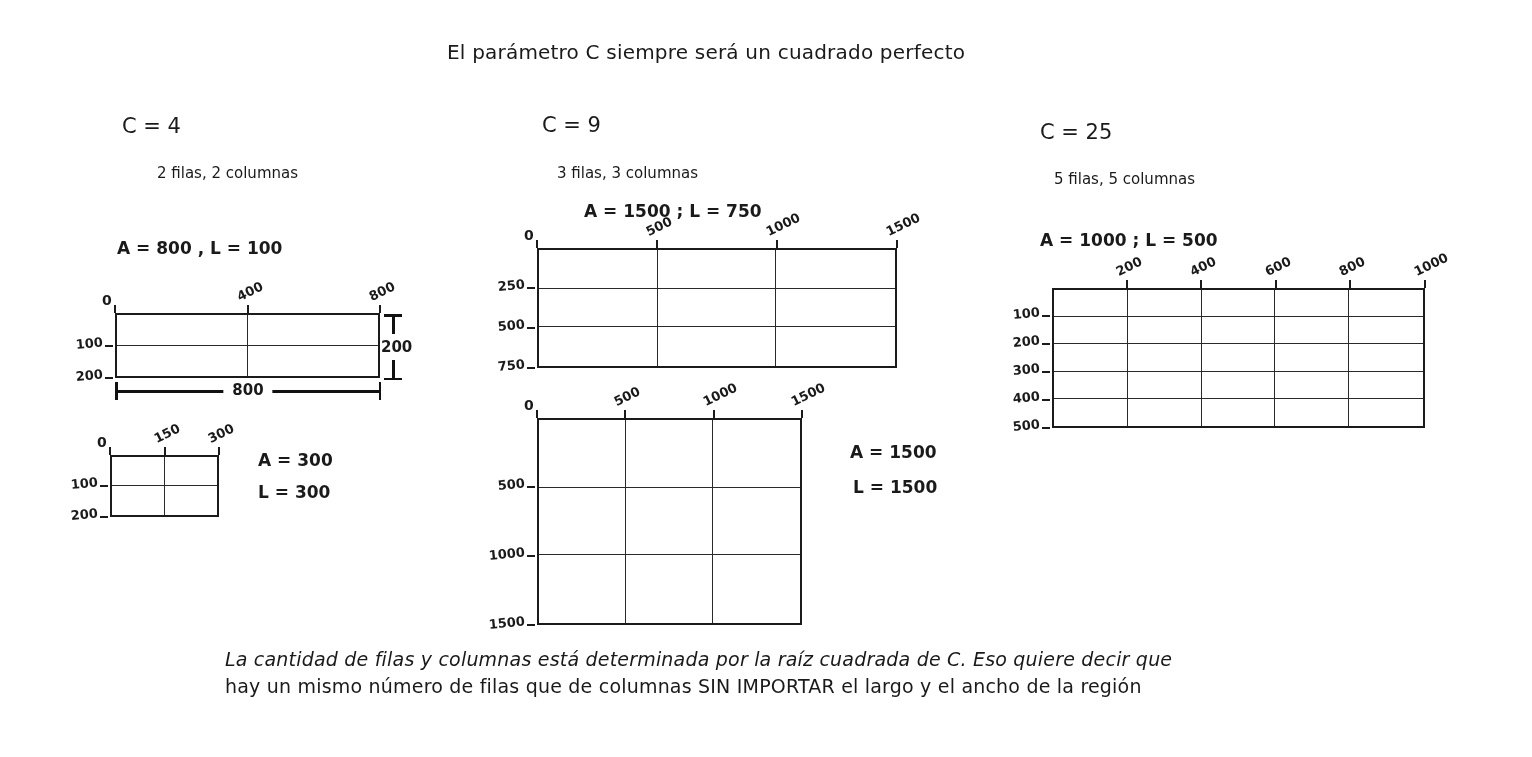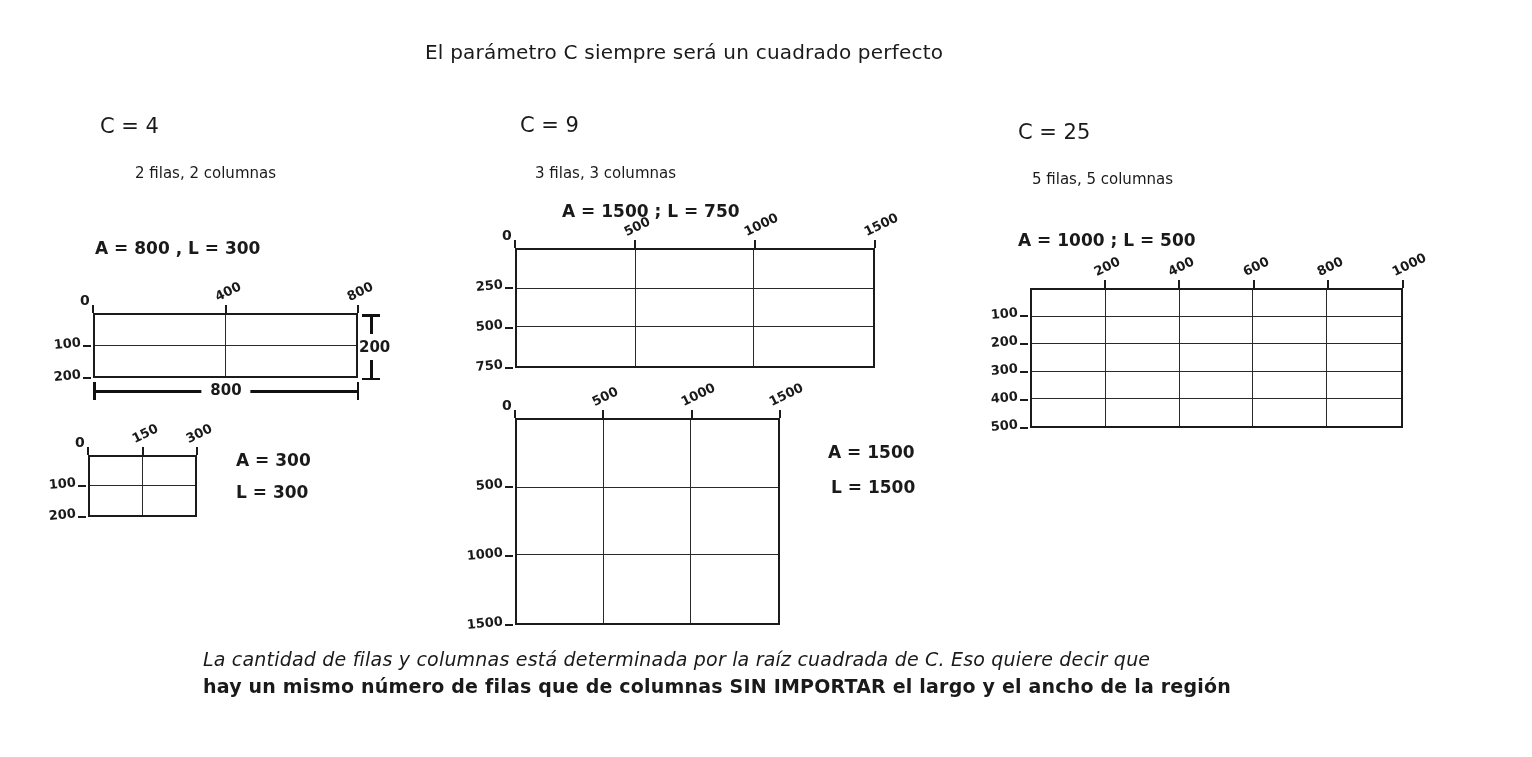--- a/index.html
+++ b/index.html
@@ -1,21 +1,21 @@
 <!DOCTYPE html>
 <html><head>
 <meta charset="utf-8">
 <style>
   * { margin:0; padding:0; box-sizing:border-box; }
   html,body { background:#ffffff; }
   body {
     width:1532px; height:757px; position:relative; overflow:hidden;
     font-family:"DejaVu Sans", sans-serif; color:#1a1a1a;
   }
-  .canvas { position:absolute; inset:0; }
+  .canvas { position:absolute; inset:0;margin-left:22px; }
 
   .title { position:absolute; left:425px; top:40px; font-size:20px; letter-spacing:0.2px; }
 
   .c-label  { position:absolute; font-size:21px; }
   .rc-label { position:absolute; font-size:15px; }
   .al-label { position:absolute; font-size:17px; font-weight:700; }
   .side-note{ position:absolute; font-size:17px; font-weight:700; }
 
   .grid { position:absolute; }
   .gbox { position:absolute; inset:0; display:grid; border:2px solid #1b1b1b; background:#fff; }
@@ -58,21 +58,21 @@
 </head>
 <body>
 
 <div class="canvas">
 
   <div class="title">El parámetro C siempre será un cuadrado perfecto</div>
 
   <div>
     <div class="c-label" style="left:100px; top:114px;">C = 4</div>
     <div class="rc-label" style="left:135px; top:164px;">2 filas, 2 columnas</div>
-    <div class="al-label" style="left:95px;  top:238px;">A = 800 ,   L = 300</div>
+    <div class="al-label" style="left:95px;  top:238px;">A = 800 ,   L = 100</div>
 
     <div class="grid" style="left:93px; top:313px; width:265px; height:65px;">
         <div class="gbox" style="grid-template-columns: repeat(2, 1fr); grid-template-rows: repeat(2, 1fr);">
           <div class="gcell"></div>
           <div class="gcell lastcol"></div>
           <div class="gcell lastrow"></div>
           <div class="gcell lastcol lastrow"></div>
         </div>
         <div class="xtick" style="left: -1px;"></div>
         <div class="origin">0</div>
@@ -238,15 +238,15 @@
         <div class="ydash" style="top: 83px;"></div>
         <div class="ylabel" style="top: 75px;">300</div>
         <div class="ydash" style="top: 111px;"></div>
         <div class="ylabel" style="top: 103px;">400</div>
         <div class="ydash" style="top: 139px;"></div>
         <div class="ylabel" style="top: 131px;">500</div>
       </div>
   </div>
 
   <div class="footer-line" style="left:203px; top:648px;font-style:italic;">La cantidad de filas y columnas está determinada por la raíz cuadrada de C. Eso quiere decir que</div>
-  <div class="footer-line" style="left:203px; top:675px;font-weight:bold;">hay un mismo número de filas que de columnas SIN IMPORTAR el largo y el ancho de la región</div>
+  <div class="footer-line" style="left:203px; top:675px;">hay un mismo número de filas que de columnas SIN IMPORTAR el largo y el ancho de la región</div>
 
 </div>
 
 </body></html>

